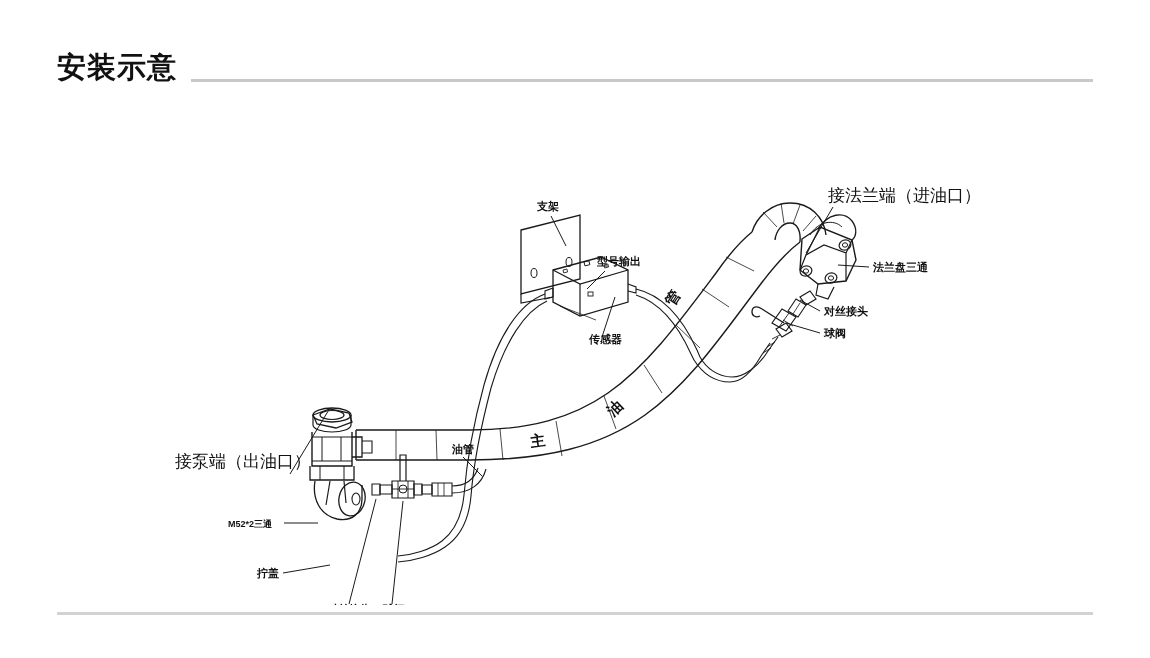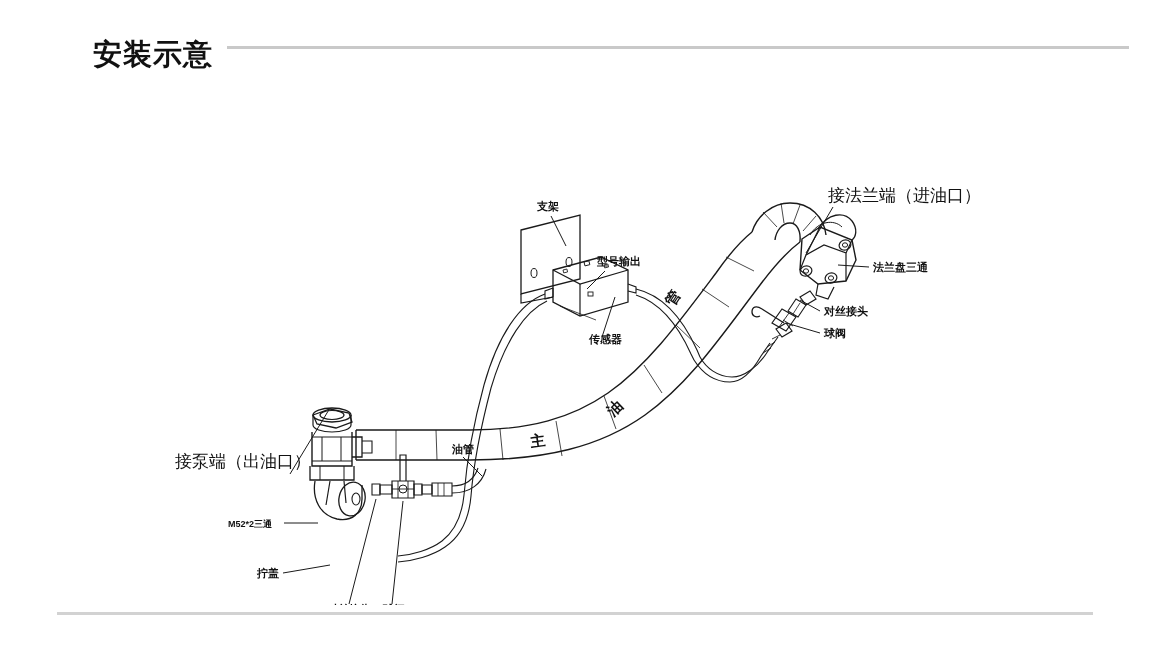--- a/index.html
+++ b/index.html
@@ -2,21 +2,21 @@
 <html><head>
 <meta charset="utf-8">
 <style>
   html,body{margin:0;padding:0;background:#ffffff;}
   body{width:1150px;height:658px;overflow:hidden;
        font-family:"Liberation Sans","DejaVu Sans",sans-serif;color:#000;}
   .page{position:relative;width:1150px;height:658px;background:#fff;}
 
   
   .header{position:absolute;left:57px;top:40px;width:1036px;height:42px;
-          display:flex;align-items:flex-start;margin-left:36px;}
+          display:flex;align-items:flex-end;}
   .title{font-size:29px;font-weight:bold;letter-spacing:1px;color:#111;
          line-height:1;white-space:nowrap;}
   .title-rule{flex:1;height:3px;background:#c9c9c9;margin-left:14px;margin-top:6px;}
 
   .footer-rule{position:absolute;left:57px;top:612px;width:1036px;height:3px;
                background:#d2d2d2;}
 
   
   .diagram{position:absolute;left:0;top:85px;width:1150px;height:520px;}
   svg{display:block;}

